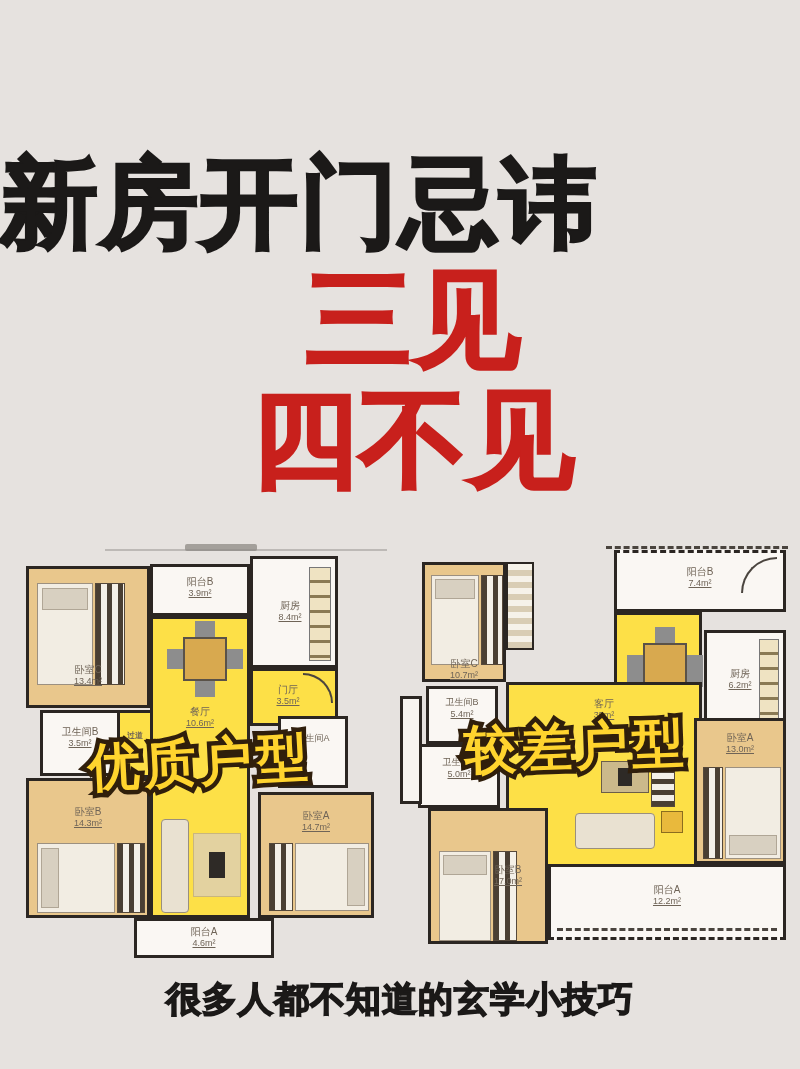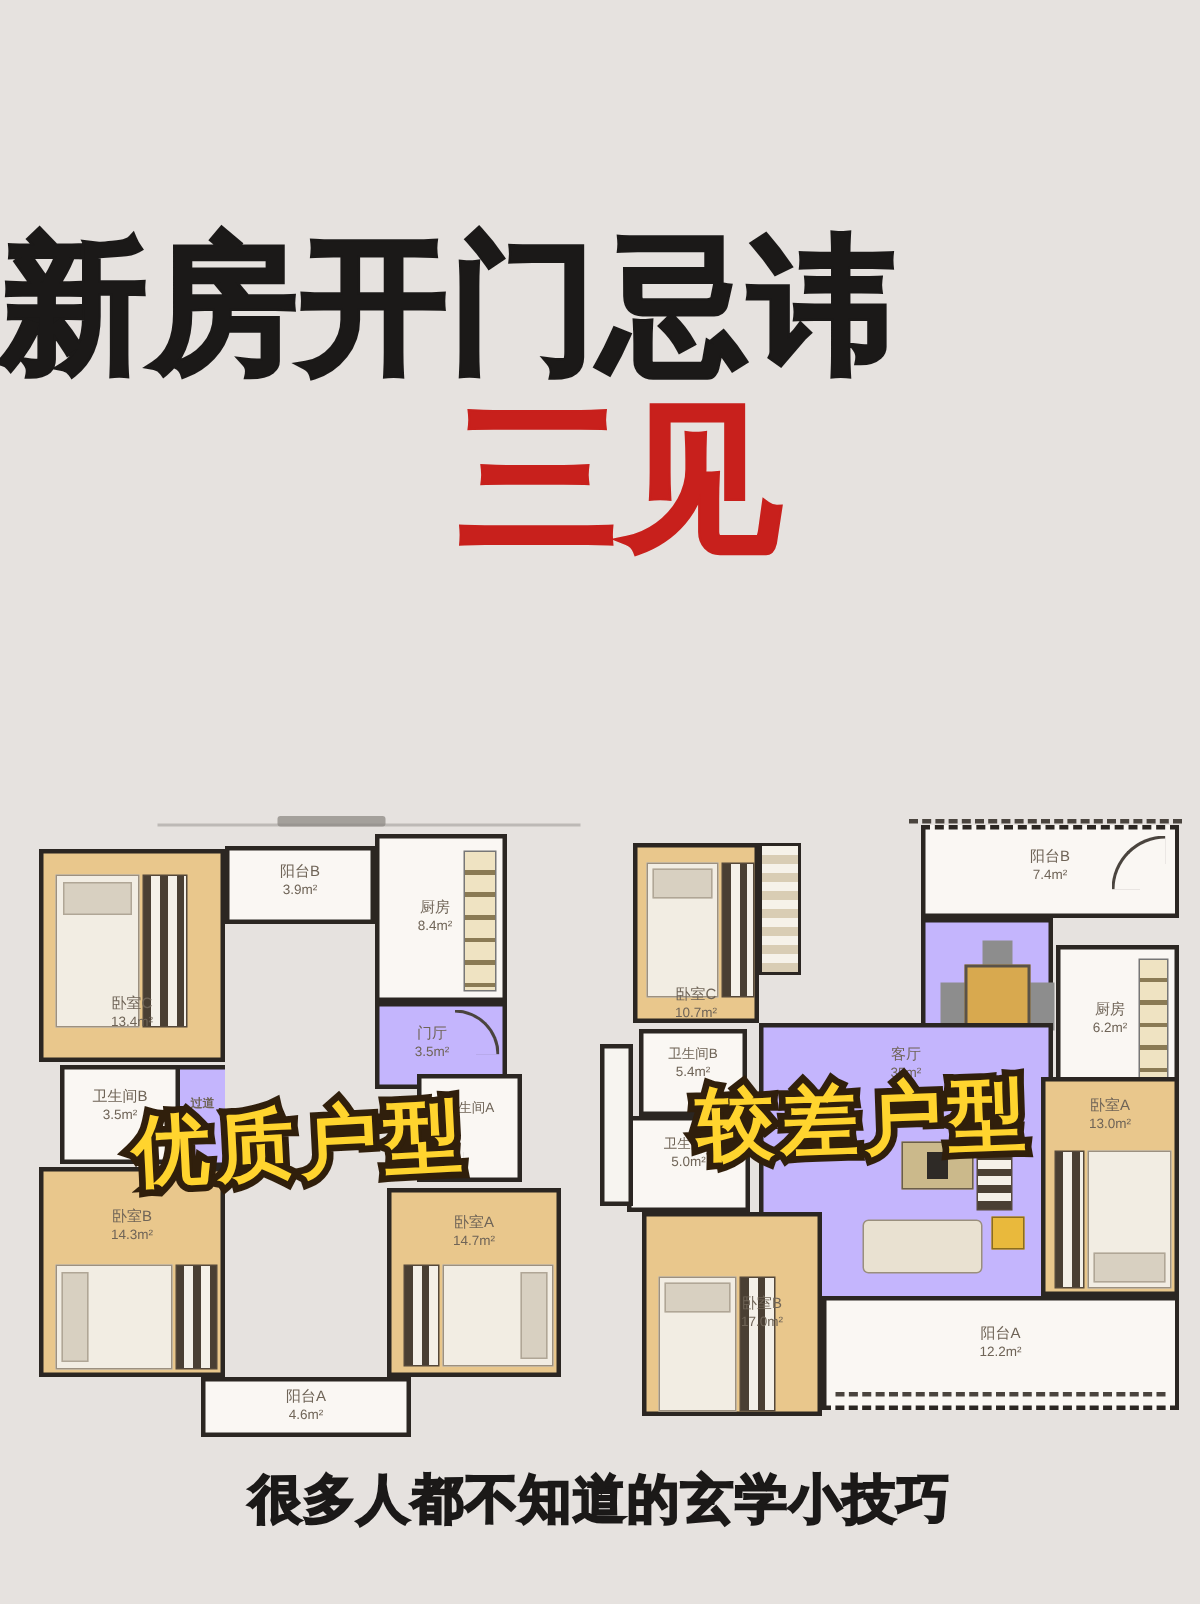--- a/index.html
+++ b/index.html
@@ -21,25 +21,25 @@
   }
   .footer-note{
     position:absolute;left:0;right:0;top:976px;text-align:center;
     font-size:35px;font-weight:900;color:#1B1918;letter-spacing:1px;
     -webkit-text-stroke:1.5px #1B1918;paint-order:stroke fill;
   }
   
   .plan{position:absolute;}
   .room{position:absolute;box-sizing:border-box;border:3px solid #2B2622;}
   .wood{background:#E9C78C;}
-  .beige{background:#c4b5fd;}
+  .beige{background:#fde047;}
   .white{background:#FAF7F3;}
   .lbl{position:absolute;left:0;right:0;text-align:center;color:#6F6457;line-height:1.3;pointer-events:none;}
   .rname{display:block;font-size:10px;}
-  .rarea{display:block;font-size:9px;}
+  .rarea{display:block;font-size:9px;text-decoration:underline;}
   
   .bed{position:absolute;background:#F2EDE3;border:1px solid #9C9080;}
   .pillow{position:absolute;background:#D8D0C1;border:1px solid #B0A696;}
   .ward{position:absolute;border:1px solid #55483A;
         background:repeating-linear-gradient(90deg,#4A3F33 0 5px,#F4F0E8 5px 11px);}
   .ward.h{background:repeating-linear-gradient(0deg,#4A3F33 0 5px,#F4F0E8 5px 11px);}
   .dtable{position:absolute;width:40px;height:40px;background:#D8A94F;border:2px solid #5A5248;
         box-shadow:0 -28px 0 -12px #8D8D8D,0 28px 0 -12px #8D8D8D,-28px 0 0 -12px #8D8D8D,28px 0 0 -12px #8D8D8D;}
   .kstrip{position:absolute;border:1px solid #777;
         background:repeating-linear-gradient(180deg,#EFE3C2 0 12px,#8A7A54 12px 15px);}
@@ -69,20 +69,21 @@
   .wm-line{position:absolute;background:#BDB9B6;}
   .wm-blob{position:absolute;background:#8D8984;opacity:.75;border-radius:2px;}
 </style>
 </head>
 <body>
 
 <h1 class="big-title">新房开门忌讳</h1>
 
 <div class="red-block">
   <div>三见</div>
+  <div>四不见</div>
 </div>
 
 <div class="plan" id="plan-good" style="left:12px;top:556px;width:376px;height:402px;">
 
   <div class="wm-line" style="left:93px;top:-7px;width:282px;height:2px;"></div>
   <div class="wm-blob" style="left:173px;top:-12px;width:72px;height:7px;"></div>
 
   <div class="room wood" style="left:14px;top:10px;width:124px;height:142px;">
     <div class="bed" style="left:8px;top:14px;width:54px;height:100px;">
       <div class="pillow" style="left:4px;top:4px;width:44px;height:20px;"></div>
@@ -102,20 +103,31 @@
   </div>
 
   <div class="room white" style="left:238px;top:0px;width:88px;height:112px;">
     <div class="kstrip" style="right:4px;top:8px;width:20px;height:92px;"></div>
     <div class="lbl" style="top:40px;left:-8px;">
       <span class="rname">厨房</span>
       <span class="rarea">8.4m²</span>
     </div>
   </div>
 
+  <div class="room beige" style="left:138px;top:60px;width:100px;height:302px;">
+    <div class="dtable" style="left:30px;top:18px;"></div>
+    <div class="lbl" style="top:86px;">
+      <span class="rname">餐厅</span>
+      <span class="rarea">10.6m²</span>
+    </div>
+    <div class="sofa" style="left:8px;top:200px;width:26px;height:92px;"></div>
+    <div class="rug" style="left:40px;top:214px;width:46px;height:62px;">
+      <div class="tv" style="left:15px;top:18px;width:16px;height:26px;"></div>
+    </div>
+  </div>
 
   <div class="room beige" style="left:238px;top:112px;width:88px;height:58px;">
     <div class="arc tr" style="right:2px;top:2px;width:30px;height:30px;"></div>
     <div class="lbl" style="top:12px;left:-12px;">
       <span class="rname">门厅</span>
       <span class="rarea">3.5m²</span>
     </div>
   </div>
 
   <div class="room white" style="left:28px;top:154px;width:80px;height:66px;">

